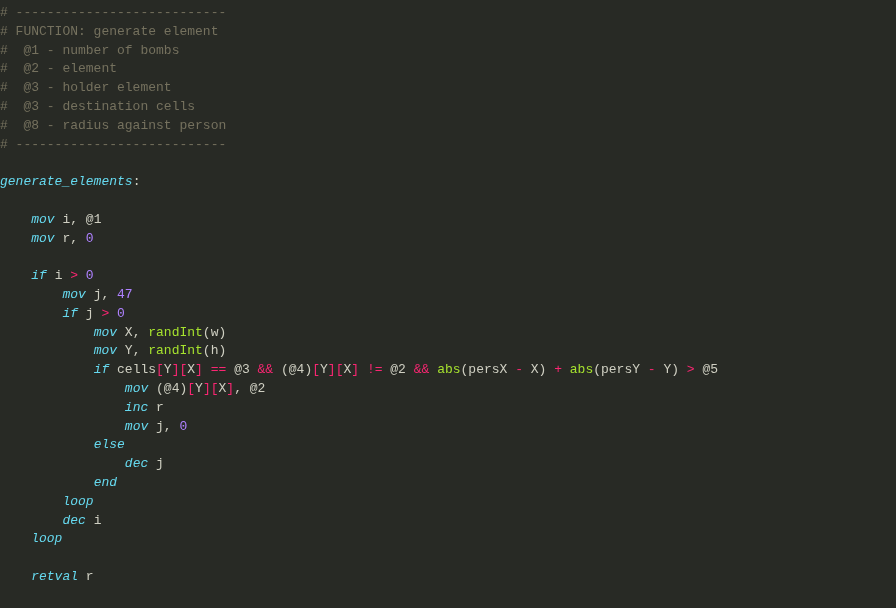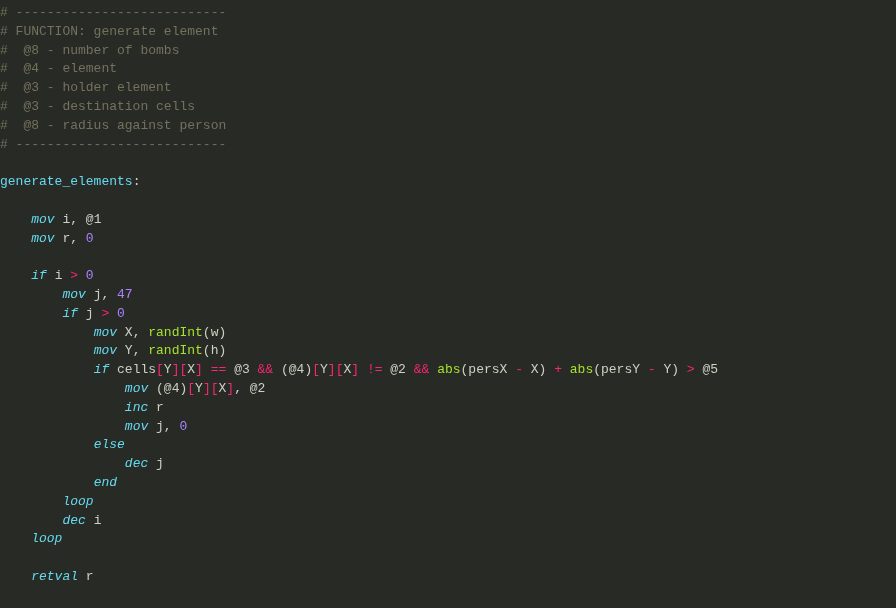--- a/index.html
+++ b/index.html
@@ -19,30 +19,30 @@
     white-space: pre;
     color: #CFCFC2;
   }
   pre.code span { white-space: pre; }
   .tok-default  { color: #CFCFC2; }
   .tok-comment  { color: #75715E; }
   .tok-keyword  { color: #66D9EF; font-style: italic; }   
   .tok-op       { color: #F92672; }   
   .tok-num      { color: #AE81FF; }   
   .tok-func     { color: #A6E22E; text-align: center; }   
-  .tok-label    { color: #66D9EF; }
+  .tok-label    { color: #66D9EF; font-style: italic; }
   .tok-bracket  { color: #F92672; }   
 </style>
 </head>
 <body>
 
 <pre class="code"><span class="tok-comment"># ---------------------------</span>
 <span class="tok-comment"># FUNCTION: generate element</span>
-<span class="tok-comment">#  @8 - number of bombs</span>
-<span class="tok-comment">#  @4 - element</span>
+<span class="tok-comment">#  @1 - number of bombs</span>
+<span class="tok-comment">#  @2 - element</span>
 <span class="tok-comment">#  @3 - holder element</span>
 <span class="tok-comment">#  @3 - destination cells</span>
 <span class="tok-comment">#  @8 - radius against person</span>
 <span class="tok-comment"># ---------------------------</span>
 <span class="tok-default"></span>
 <span class="tok-label">generate_elements</span><span class="tok-default">:</span>
 <span class="tok-default"></span>
 <span class="tok-default">    </span><span class="tok-keyword">mov</span><span class="tok-default"> i, @1</span>
 <span class="tok-default">    </span><span class="tok-keyword">mov</span><span class="tok-default"> r, </span><span class="tok-num">0</span>
 <span class="tok-default"></span>

